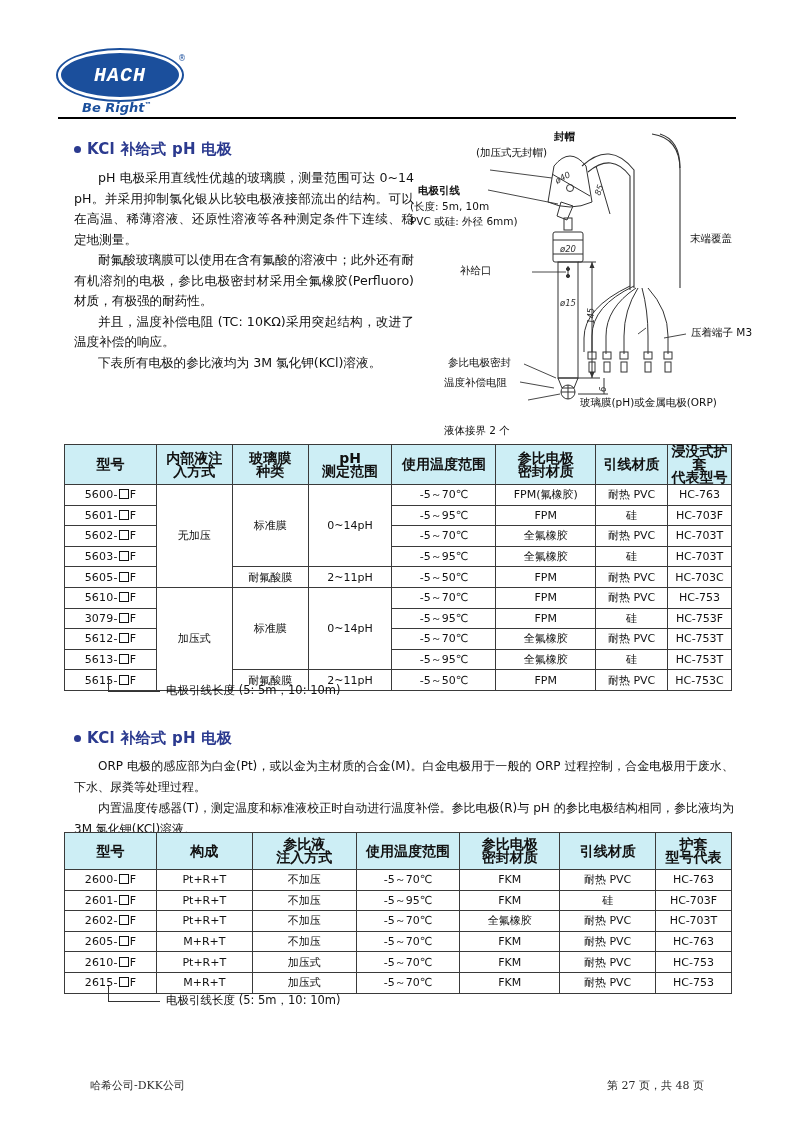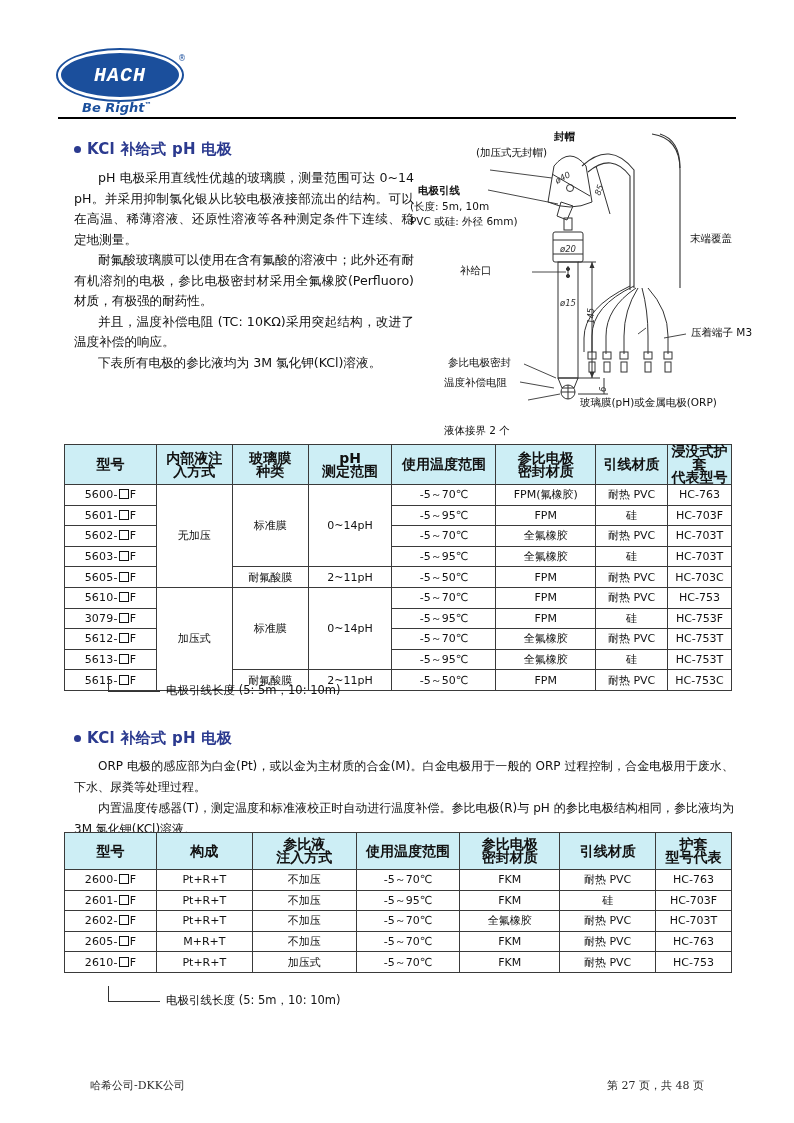--- a/index.html
+++ b/index.html
@@ -432,20 +432,29 @@
       </tr>
       <tr>
         <td class="model"><span>2610-</span><span class="sq"></span><span>F</span></td>
         <td>Pt+R+T</td>
         <td>加压式</td>
         <td>-5～70℃</td>
         <td>FKM</td>
         <td>耐热 PVC</td>
         <td>HC-753</td>
       </tr>
+      <tr>
+        <td class="model"><span>2615-</span><span class="sq"></span><span>F</span></td>
+        <td>M+R+T</td>
+        <td>加压式</td>
+        <td>-5～70℃</td>
+        <td>FKM</td>
+        <td>耐热 PVC</td>
+        <td>HC-753</td>
+      </tr>
     </tbody>
   </table>
 
   <div class="leader" style="left:108px;top:986px;">
     <div class="vline"></div>
     <div class="hline"></div>
     <div class="lbl">电极引线长度 (5: 5m，10: 10m)</div>
   </div>
 
   <div class="footer-left">哈希公司-DKK公司</div>

